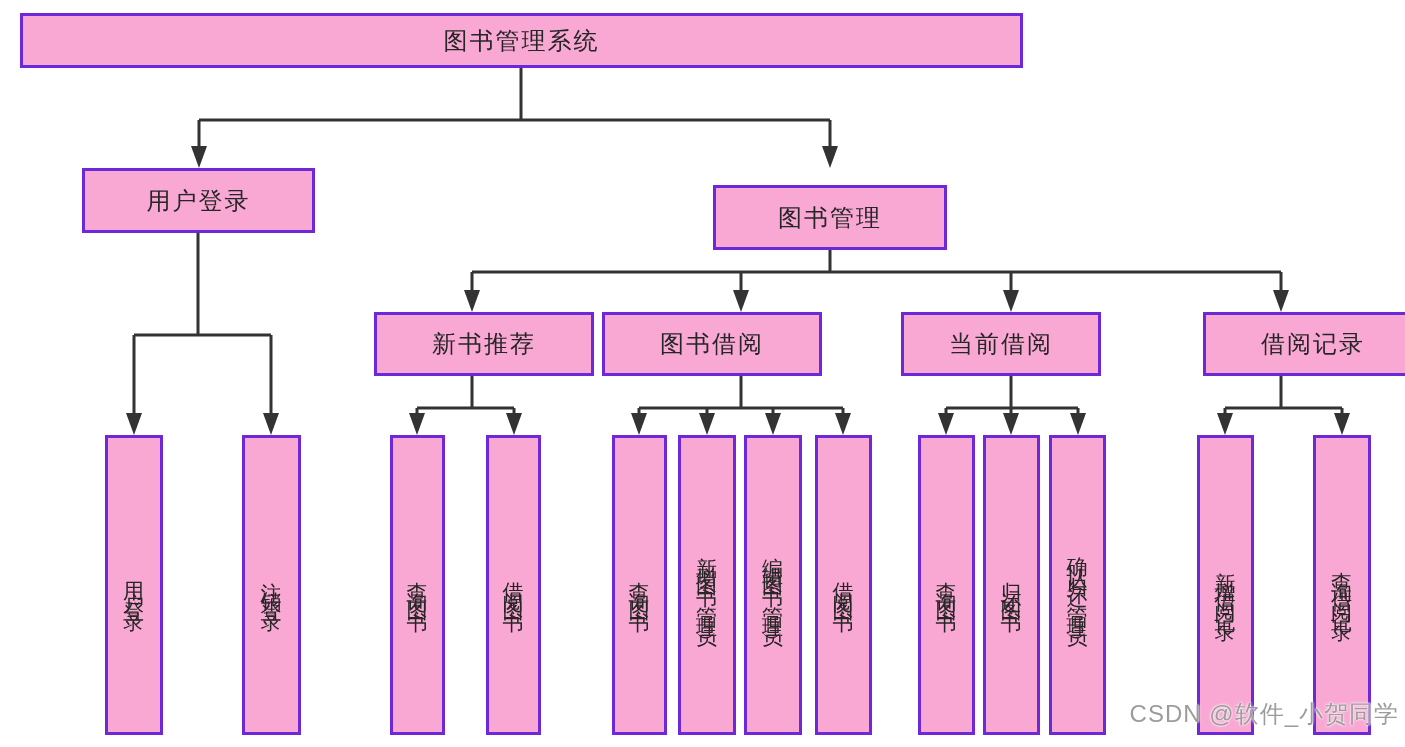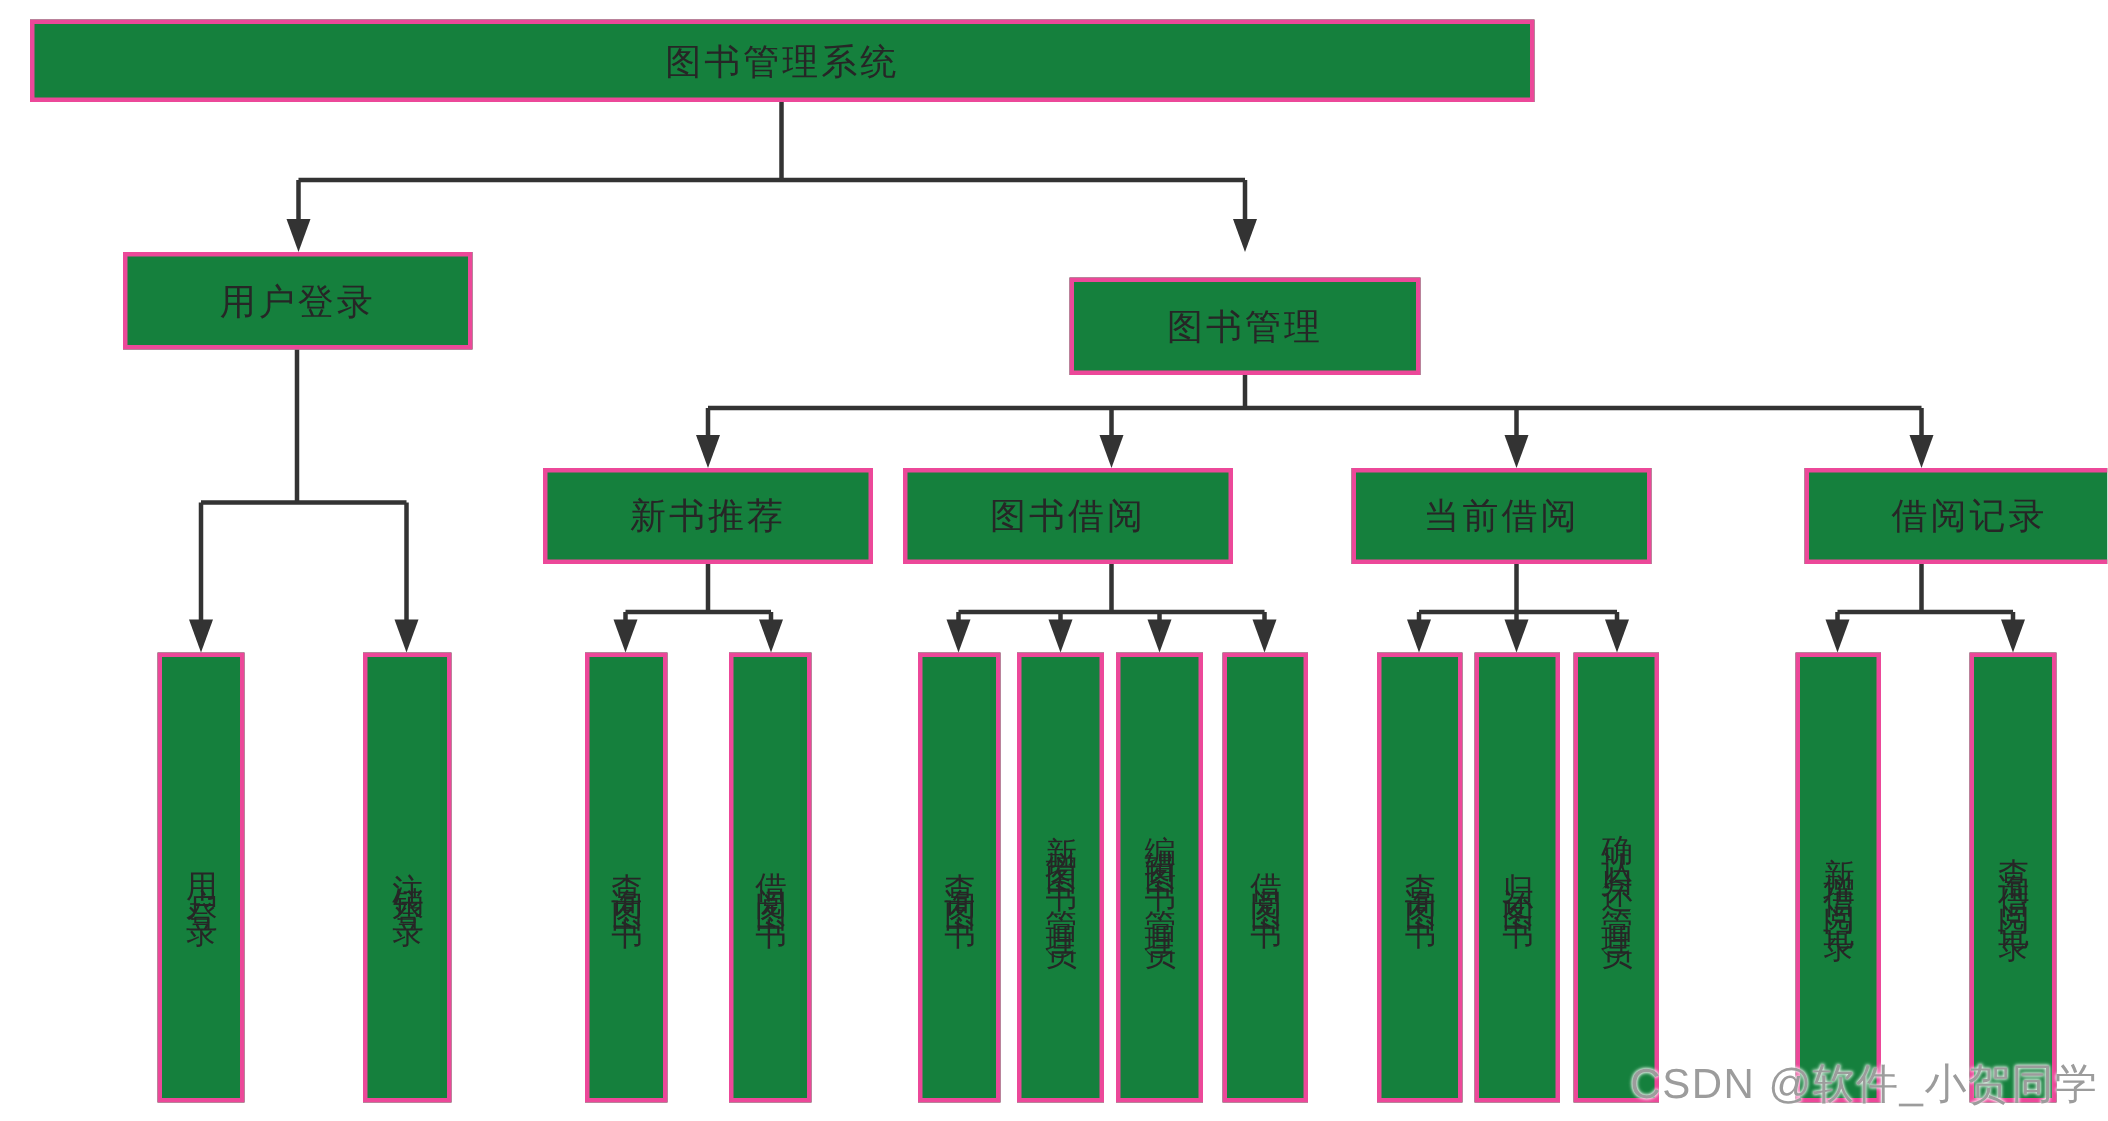--- a/index.html
+++ b/index.html
@@ -6,22 +6,22 @@
   .stage {
     position:relative;
     width:1405px; height:747px;
     background:#ffffff;
     font-family:"Liberation Sans", sans-serif;
     overflow:hidden;
   }
   .connectors { position:absolute; left:0; top:0; z-index:1; }
   .box {
     position:absolute;
-    background:#15803d;
-    border:3px solid #ec4899;
+    background:#f9a8d4;
+    border:3px solid #6d28d9;
     box-sizing:border-box;
     display:flex; align-items:center; justify-content:center;
     color:#262626;
     z-index:2;
     white-space:nowrap;
   }
   .hbox { font-size:24px; letter-spacing:2px; }
   .root { left:20px;  top:13px;  width:1003px; height:55px; }
   .l2   { top:168px;  height:65px; }
   .l3   { top:312px;  height:64px; }
@@ -29,23 +29,23 @@
   .vtext {
     writing-mode:vertical-rl;
     text-orientation:mixed;
     font-size:21px;
     letter-spacing:10px;
     line-height:1;
     color:#262626;
   }
   .watermark {
     position:absolute;
-    right:6px; bottom:5px;
+    right:6px; bottom:17px;
     z-index:5;
-    font-size:28px;
+    font-size:24px;
     color:#9c9c9c;
     letter-spacing:1px;
     text-shadow:0 0 2px #ffffff, 0 0 3px #ffffff;
     white-space:nowrap;
   }
 </style>
 </head>
 <body>
 
 <div class="stage">
@@ -95,21 +95,21 @@
       <polygon points="1217,413 1233,413 1225,435"></polygon>
       <polygon points="1334,413 1350,413 1342,435"></polygon>
     </g>
   </svg>
 
   <div class="box hbox root">图书管理系统</div>
 
   <div class="box hbox l2" style="left:82px; width:233px;">用户登录</div>
   <div class="box hbox l2" style="left:713px; width:234px;margin-top:17px;">图书管理</div>
 
-  <div class="box hbox l3" style="left:362px; width:220px;">新书推荐</div>
+  <div class="box hbox l3" style="left:374px; width:220px;">新书推荐</div>
   <div class="box hbox l3" style="left:602px; width:220px;">图书借阅</div>
   <div class="box hbox l3" style="left:901px; width:200px;">当前借阅</div>
   <div class="box hbox l3" style="left:1171px; width:220px;margin-left:32px;">借阅记录</div>
 
   <div class="box leaf" style="left:105px; width:58px;">
     <span class="vtext">用户登录</span>
   </div>
   <div class="box leaf" style="left:242px; width:59px;">
     <span class="vtext">注销登录</span>
   </div>

